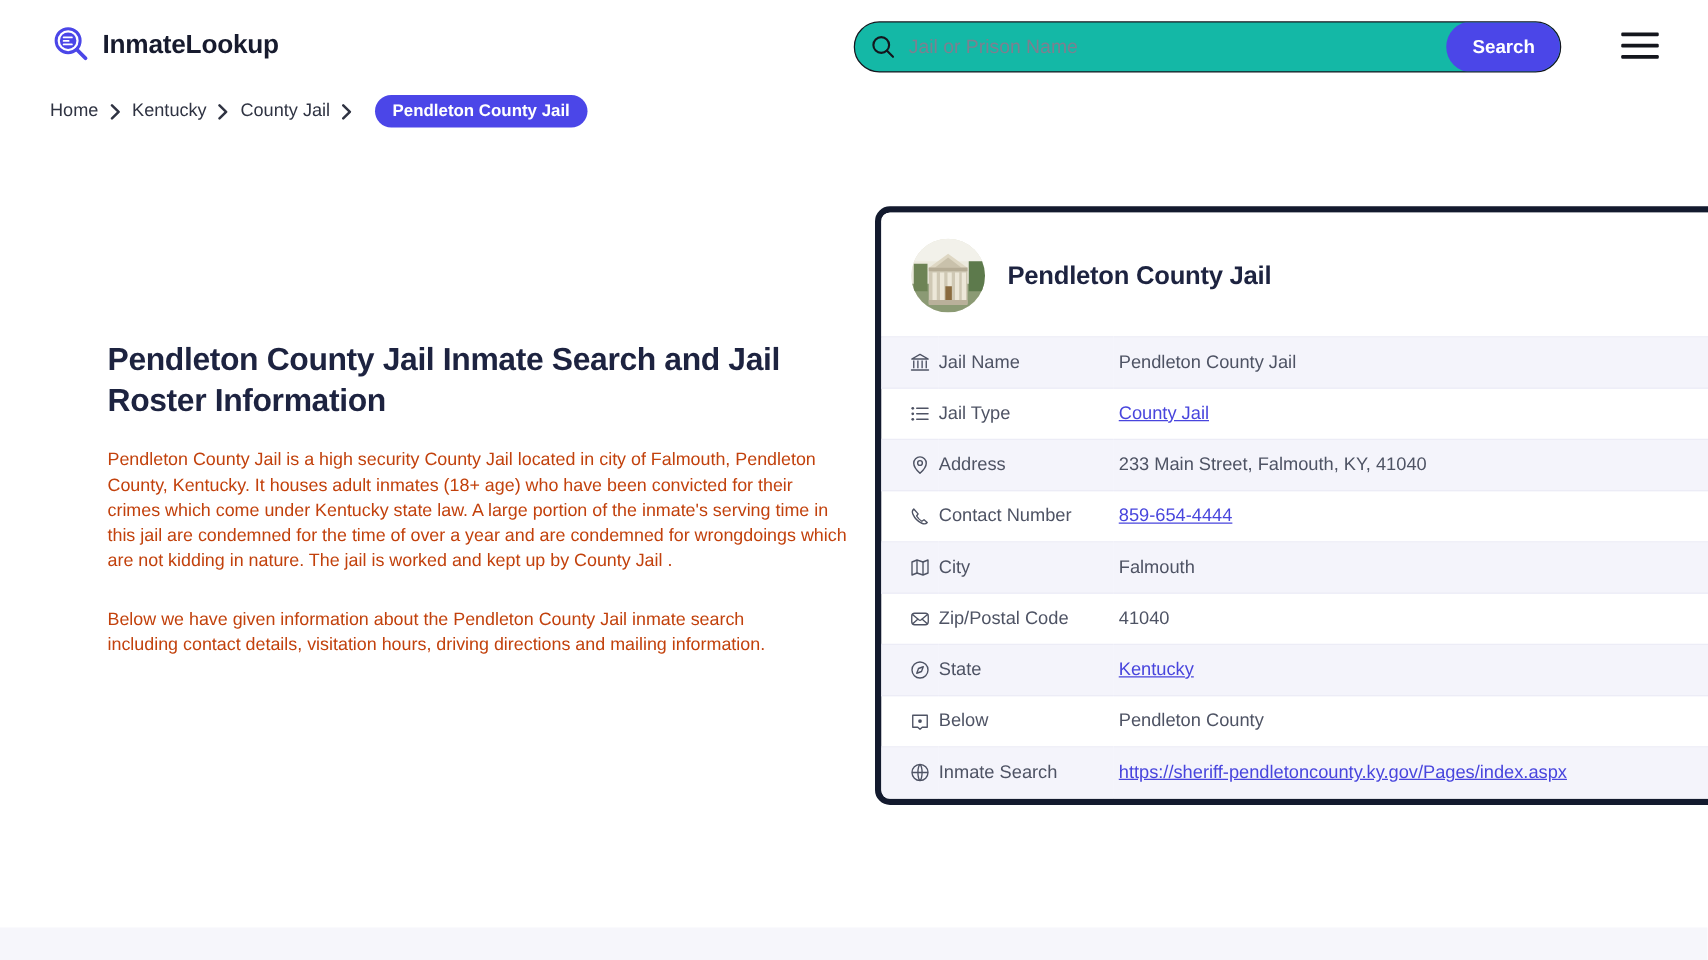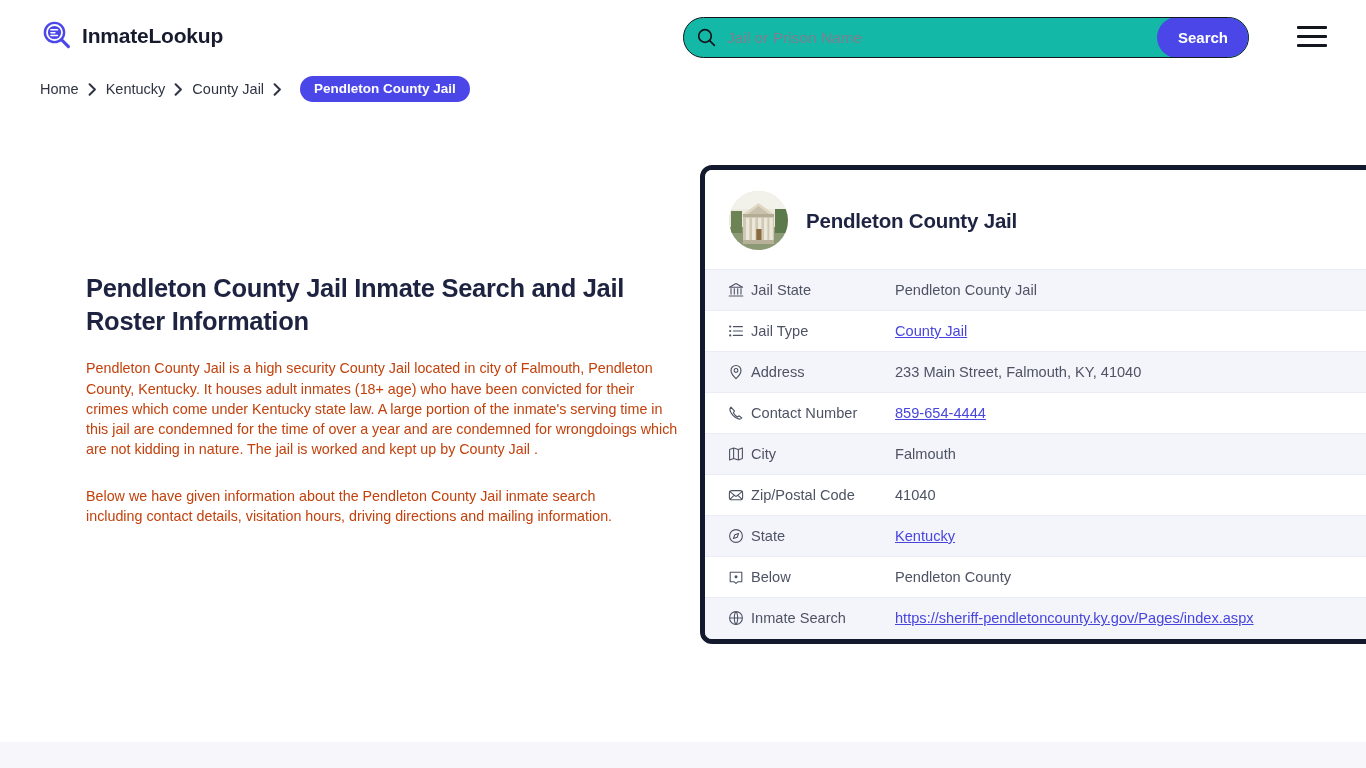--- a/index.html
+++ b/index.html
@@ -333,21 +333,21 @@
     <tbody>
 
       <tr class="info-row alt">
         <td class="cell-icon">
           <svg viewBox="0 0 16 16" fill="none" xmlns="http://www.w3.org/2000/svg">
             <path d="M8 1.5 L14.6 5.2 H1.4 Z" stroke="currentColor" stroke-width="1.1" stroke-linejoin="round"></path>
             <path d="M3 6.3v6.2M6.3 6.3v6.2M9.7 6.3v6.2M13 6.3v6.2" stroke="currentColor" stroke-width="1.1"></path>
             <path d="M1.2 14h13.6" stroke="currentColor" stroke-width="1.1" stroke-linecap="round"></path>
           </svg>
         </td>
-        <td class="cell-label">Jail State</td>
+        <td class="cell-label">Jail Name</td>
         <td class="cell-value">Pendleton County Jail</td>
       </tr>
 
       <tr class="info-row">
         <td class="cell-icon">
           <svg viewBox="0 0 16 16" fill="none" xmlns="http://www.w3.org/2000/svg">
             <path d="M5.4 3.6h9M5.4 8h9M5.4 12.4h9" stroke="currentColor" stroke-width="1.2" stroke-linecap="round"></path>
             <circle cx="2.2" cy="3.6" r="1.1" fill="currentColor"></circle>
             <circle cx="2.2" cy="8" r="1.1" fill="currentColor"></circle>
             <circle cx="2.2" cy="12.4" r="1.1" fill="currentColor"></circle>

